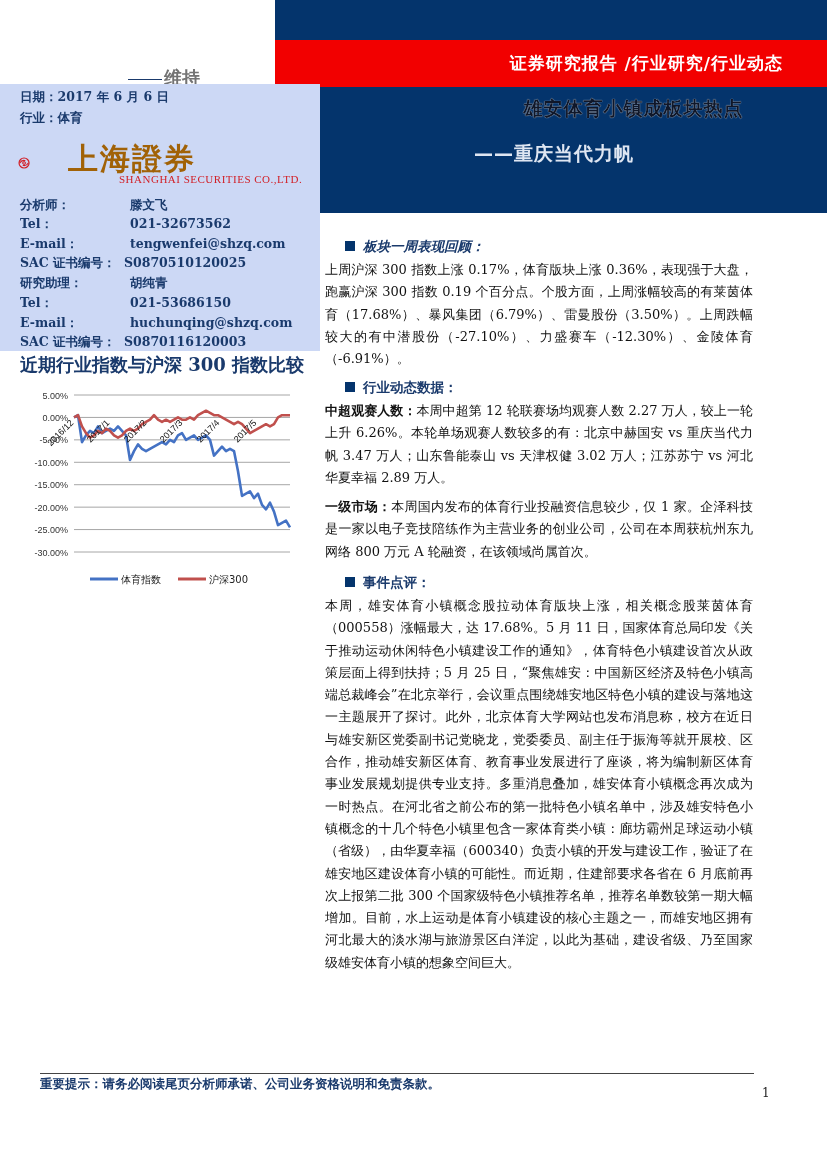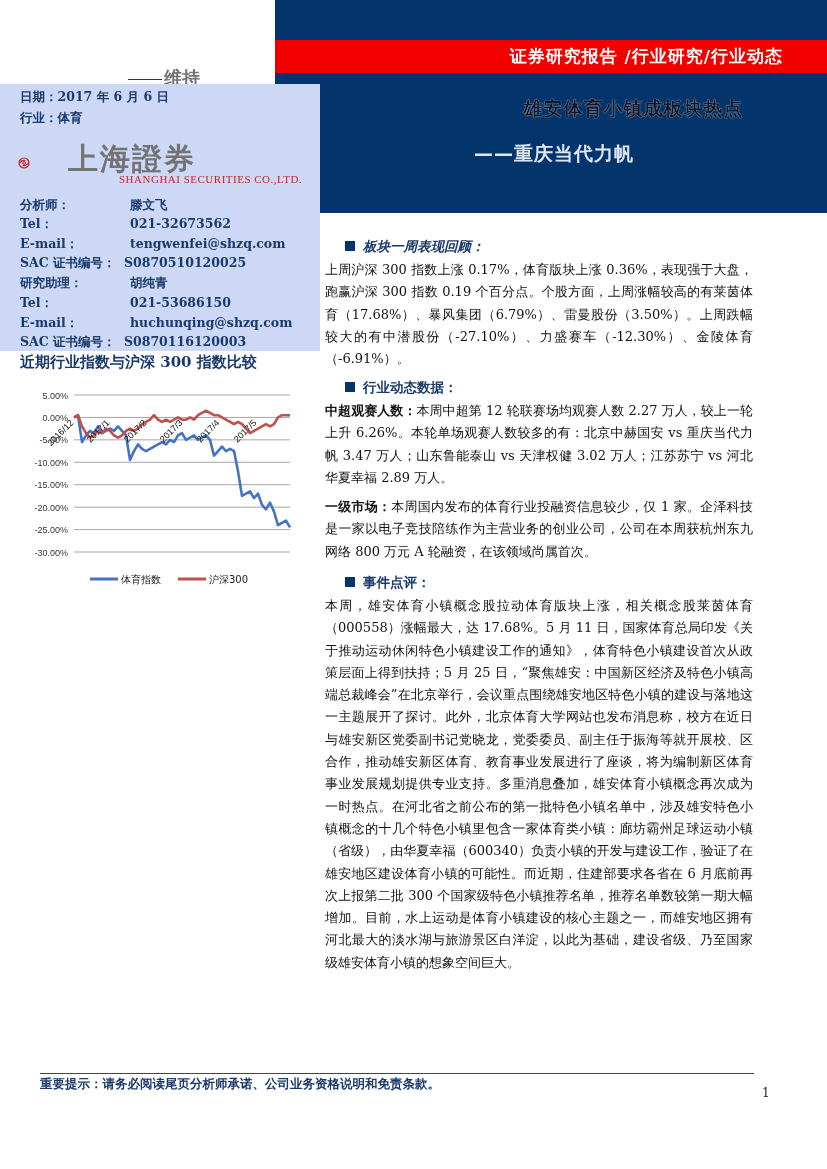--- a/index.html
+++ b/index.html
@@ -1,49 +1,49 @@
 <!DOCTYPE html>
 <html><head>
 <meta charset="utf-8">
 <style>
   * { margin: 0; padding: 0; box-sizing: border-box; }
   html, body { width: 827px; height: 1169px; background: #ffffff; overflow: hidden; }
   body { position: relative; font-family: "DejaVu Serif", "Liberation Serif", serif; color: #111; }
 
   
   .navy-block { position: absolute; left: 275px; top: 0; width: 552px; height: 213px; background: #04346C; }
-  .red-band { position: absolute; left: 275px; top: 40px; width: 552px; height: 33px; background: #F20000;
+  .red-band { position: absolute; left: 275px; top: 40px; width: 552px; height: 47px; background: #F20000;
               display: flex; align-items: center; justify-content: flex-end; padding-right: 44px; }
   .red-band span { color: #ffffff; font-weight: bold; font-size: 17px; letter-spacing: 1px; }
   .title-main { position: absolute; left: 275px; top: 96px; width: 552px; text-align: center; padding-left: 165px;
                 color: #0f172a; font-family: "DejaVu Sans", sans-serif; font-weight: bold; font-size: 19px; letter-spacing: 1px;
                 text-shadow: 0 0 1px #ffffff; }
   .title-sub { position: absolute; left: 275px; top: 141px; width: 552px; padding-left: 199px;
                color: #dfe6f2; font-family: "DejaVu Sans", sans-serif; font-weight: bold; font-size: 19px; letter-spacing: 1px; }
 
   
   .left-panel { position: absolute; left: 0; top: 84px; width: 320px; height: 267px; background: #CCD8F5; }
   .left-panel-top-strip { position: absolute; left: 275px; top: 213px; width: 45px; height: 138px; background: #CCD8F5; }
 
   .rating { position: absolute; left: 20px; top: 54px; font-size: 20px; font-weight: bold; color: #1a3a6c; margin-top: 38px; }
   .rating-prev { position: absolute; left: 128px; top: 66px; font-size: 18px; font-weight: bold; color: #737373; }
   .rating-prev .dash { display: inline-block; width: 34px; border-bottom: 1.5px solid #1a3a6c; vertical-align: middle; margin-right: 2px; }
 
   .meta-line { position: absolute; left: 20px; font-size: 12.5px; font-weight: bold; color: #1a3a6c; }
 
   .logo { position: absolute; left: 18px; top: 140px; width: 190px; height: 46px; }
-  .logo-text { position: absolute; left: 68px; top: 139px; color: #737373; font-size: 30px; font-weight: bold; letter-spacing: 2px; font-family: "DejaVu Serif", serif; }
+  .logo-text { position: absolute; left: 68px; top: 139px; color: #a16207; font-size: 30px; font-weight: bold; letter-spacing: 2px; font-family: "DejaVu Serif", serif; }
   .logo-en { position: absolute; left: 71px; top: 173px; color: #D21F26; font-size: 11px; letter-spacing: 0.5px; font-family: Liberation Serif, serif; padding-left: 48px; }
 
   .contact-row { position: absolute; left: 20px; width: 300px; font-size: 12.5px; font-weight: bold; color: #1a3a6c; height: 19px; line-height: 19px; }
   .contact-row .k { position: absolute; left: 0; }
   .contact-row .v { position: absolute; left: 110px; }
   .contact-row.sac .v { left: 104px; }
 
-  .chart-caption { position: absolute; left: 20px; top: 353px; font-size: 15px; font-weight: bold; color: #1a3a6c; }
+  .chart-caption { position: absolute; left: 20px; top: 353px; font-size: 18px; font-weight: bold; color: #1a3a6c; }
 
   .chart-wrap { position: absolute; left: 10px; top: 385px; width: 310px; height: 210px; }
   .sec-head { position: absolute; left: 345px; font-size: 13.5px; font-weight: bold; color: #1a3a6c; }
   .sec-head .sq { display: inline-block; width: 10px; height: 10px; background: #04346C; margin-right: 8px; vertical-align: 0px; }
   .para { position: absolute; left: 325px; width: 428px; font-size: 13px; line-height: 22.3px; text-align: justify; color: #111; }
   .para b { font-weight: bold; }
 
   .footer-line { position: absolute; left: 40px; top: 1073px; width: 714px; border-top: 1px solid #444; }
   .footer-note { position: absolute; left: 40px; top: 1076px; font-size: 12.5px; font-weight: bold; color: #1a3a6c; }
   .page-num { position: absolute; left: 762px; top: 1086px; font-size: 12px; color: #222; }

